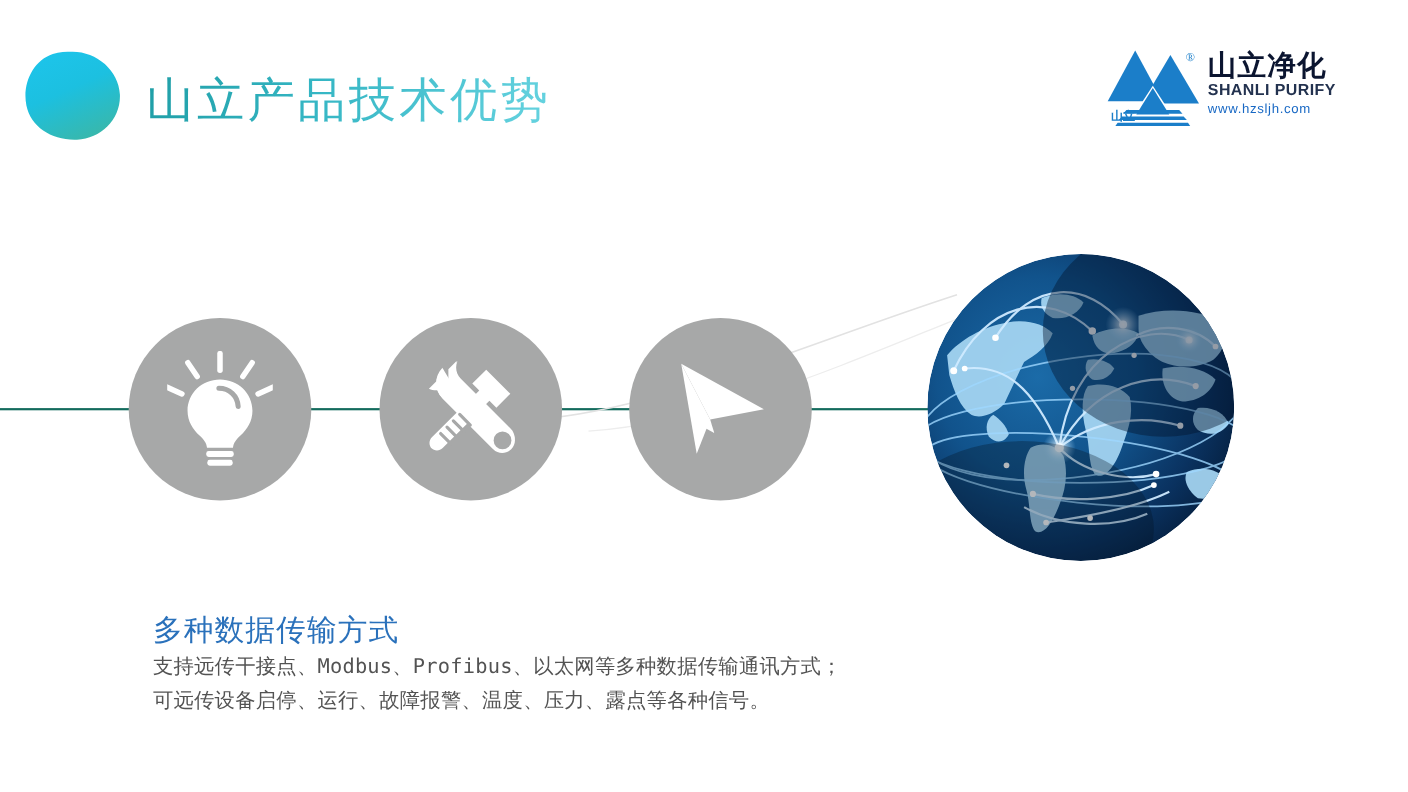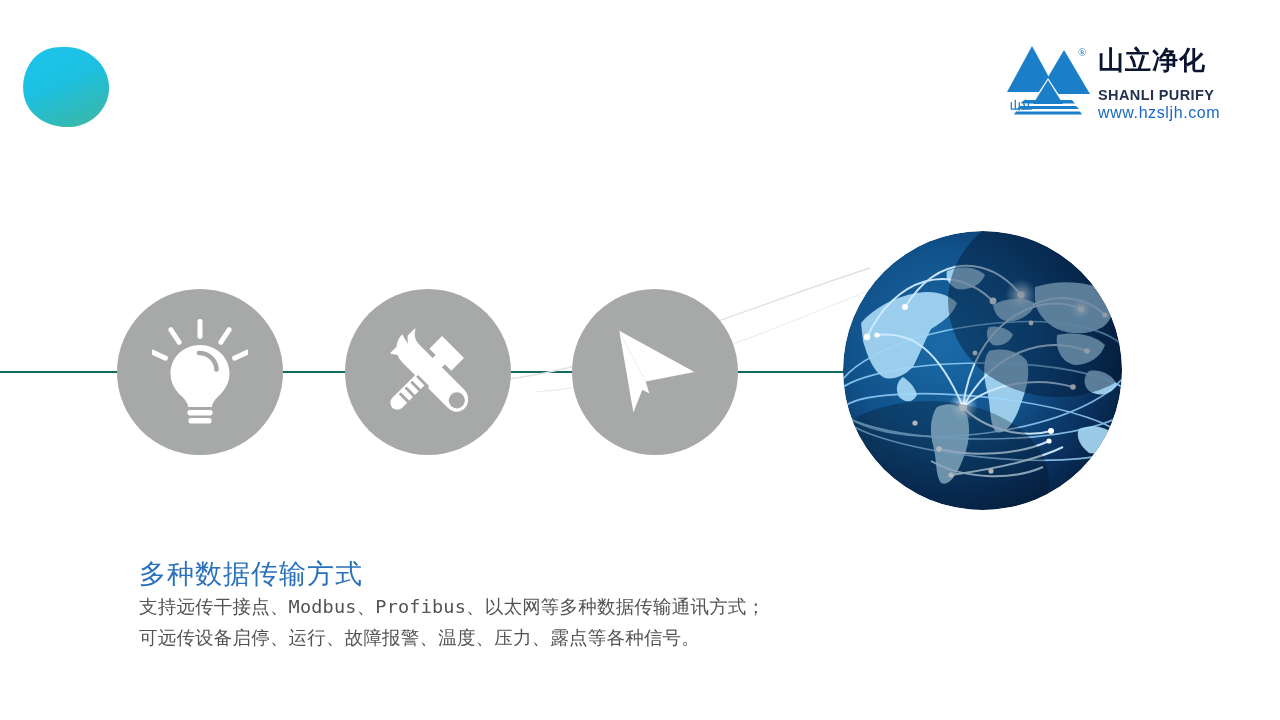--- a/index.html
+++ b/index.html
@@ -95,24 +95,24 @@
     letter-spacing: 1px;
     font-family: "DejaVu Sans", sans-serif;
   }
   .logo-en {
     font-size: 14.5px;
     line-height: 17px;
     letter-spacing: 0.4px;
     color: #23324f;
     font-weight: bold;
     font-family: "Liberation Sans", sans-serif;
-    margin-top: 13px;
+    margin-top: 0;
   }
   .logo-url {
-    font-size: 16px;
+    font-size: 12px;
     line-height: 15px;
     color: #1868c4;
     letter-spacing: 0.6px;
     font-family: "Liberation Sans", sans-serif;
     margin-top: 1px;
   }
 
   
   .band-line {
     position: absolute;
@@ -194,20 +194,21 @@
         <linearGradient id="blobGrad" x1="0.15" y1="0.05" x2="0.6" y2="1">
           <stop offset="0%" stop-color="#1dc4ea"></stop>
           <stop offset="45%" stop-color="#1cc0e0"></stop>
           <stop offset="100%" stop-color="#37b8ae"></stop>
         </linearGradient>
       </defs>
       <path d="M44 1 C66 1 86 18 87 40 C88 62 70 80 48 81 C26 82 6 70 2 50 C-2 30 8 9 26 3 C32 1 38 1 44 1 Z" fill="url(#blobGrad)"></path>
     </svg>
   </div>
 
+  <div class="slide-title">山立产品技术优势</div>
 
   <div class="logo">
     <div class="logo-mark">
       <svg viewBox="0 0 92 72" width="92" height="72" aria-hidden="true">
         <g fill="#1b7ec9">
           <path d="M30 2 L55 48 L5 48 Z"></path>
           <path d="M62 6 L88 50 L36 50 Z"></path>
           <path d="M46 34 L63 60 L29 60 Z" fill="#ffffff"></path>
           <path d="M46 36 L61 60 L31 60 Z"></path>
         </g>

